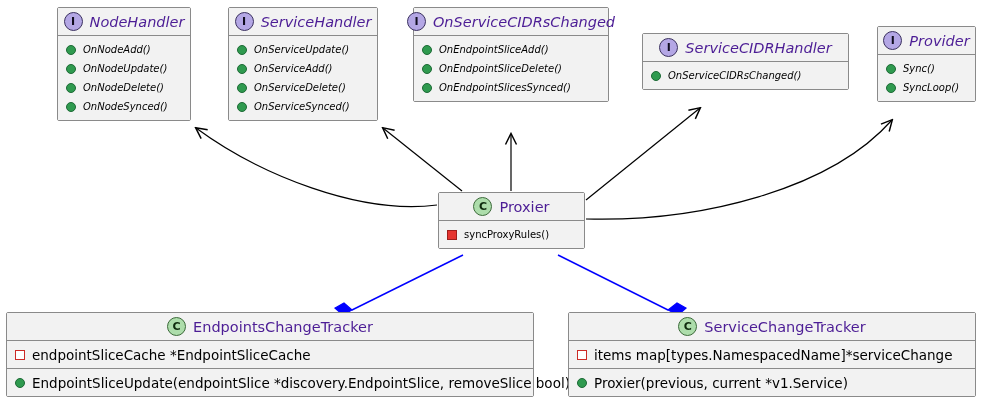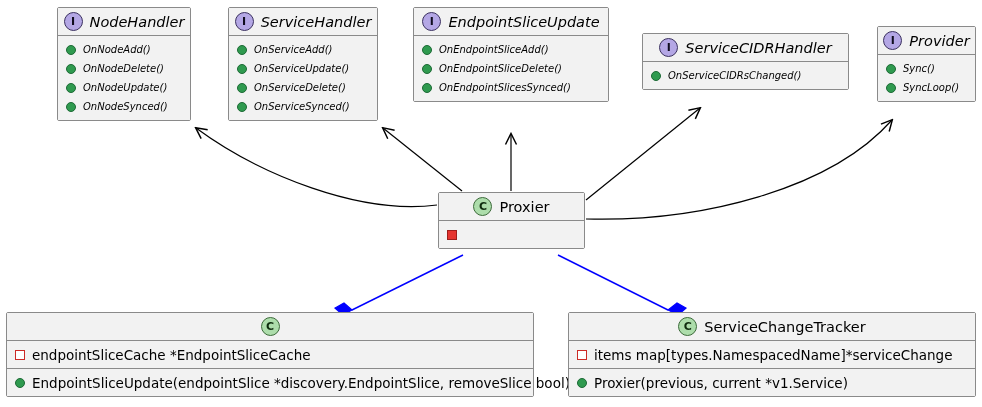--- a/index.html
+++ b/index.html
@@ -43,21 +43,21 @@
     display: flex;
     align-items: center;
     justify-content: center;
     gap: 7px;
     border-bottom: 1px solid #8a8a8a;
     background: #f2f2f2;
     padding: 0 9px;
   }
   .uml-title {
     font-size: 14.5px;
-    color: #000000;
+    color: #4c1d95;
     white-space: nowrap;
   }
   .uml-box.iface .uml-title {
     font-style: italic;
   }
   .uml-box.cls .uml-title {
     font-style: normal;
     text-align: center;
   }
   .uml-compartment {
@@ -188,62 +188,62 @@
       <span class="stereo iface-ico">I</span>
       <span class="uml-title">NodeHandler</span>
     </div>
     <div class="uml-compartment">
       <div class="uml-row">
         <span class="vis pub-m"></span>
         <span>OnNodeAdd()</span>
       </div>
       <div class="uml-row">
         <span class="vis pub-m"></span>
+        <span>OnNodeUpdate()</span>
+      </div>
+      <div class="uml-row">
+        <span class="vis pub-m"></span>
         <span>OnNodeDelete()</span>
       </div>
       <div class="uml-row">
         <span class="vis pub-m"></span>
-        <span>OnNodeUpdate()</span>
-      </div>
-      <div class="uml-row">
-        <span class="vis pub-m"></span>
         <span>OnNodeSynced()</span>
       </div>
     </div>
   </div>
 
   <div class="uml-box iface" id="box-servicehandler">
     <div class="uml-header">
       <span class="stereo iface-ico">I</span>
       <span class="uml-title">ServiceHandler</span>
     </div>
     <div class="uml-compartment">
       <div class="uml-row">
         <span class="vis pub-m"></span>
+        <span>OnServiceUpdate()</span>
+      </div>
+      <div class="uml-row">
+        <span class="vis pub-m"></span>
         <span>OnServiceAdd()</span>
       </div>
       <div class="uml-row">
         <span class="vis pub-m"></span>
-        <span>OnServiceUpdate()</span>
-      </div>
-      <div class="uml-row">
-        <span class="vis pub-m"></span>
         <span>OnServiceDelete()</span>
       </div>
       <div class="uml-row">
         <span class="vis pub-m"></span>
         <span>OnServiceSynced()</span>
       </div>
     </div>
   </div>
 
   <div class="uml-box iface" id="box-endpointslicehandler">
     <div class="uml-header">
       <span class="stereo iface-ico">I</span>
-      <span class="uml-title">EndpointSliceUpdate</span>
+      <span class="uml-title">OnServiceCIDRsChanged</span>
     </div>
     <div class="uml-compartment">
       <div class="uml-row">
         <span class="vis pub-m"></span>
         <span>OnEndpointSliceAdd()</span>
       </div>
       <div class="uml-row">
         <span class="vis pub-m"></span>
         <span>OnEndpointSliceDelete()</span>
       </div>
@@ -285,27 +285,29 @@
   </div>
 
   <div class="uml-box cls" id="box-proxier">
     <div class="uml-header">
       <span class="stereo class-ico">C</span>
       <span class="uml-title">Proxier</span>
     </div>
     <div class="uml-compartment">
       <div class="uml-row">
         <span class="vis priv-m"></span>
+        <span>syncProxyRules()</span>
       </div>
     </div>
   </div>
 
   <div class="uml-box cls" id="box-endpointschangetracker">
     <div class="uml-header">
       <span class="stereo class-ico">C</span>
+      <span class="uml-title">EndpointsChangeTracker</span>
     </div>
     <div class="uml-compartment">
       <div class="uml-row">
         <span class="vis priv-f"></span>
         <span>endpointSliceCache *EndpointSliceCache</span>
       </div>
     </div>
     <div class="uml-compartment">
       <div class="uml-row">
         <span class="vis pub-m"></span>

